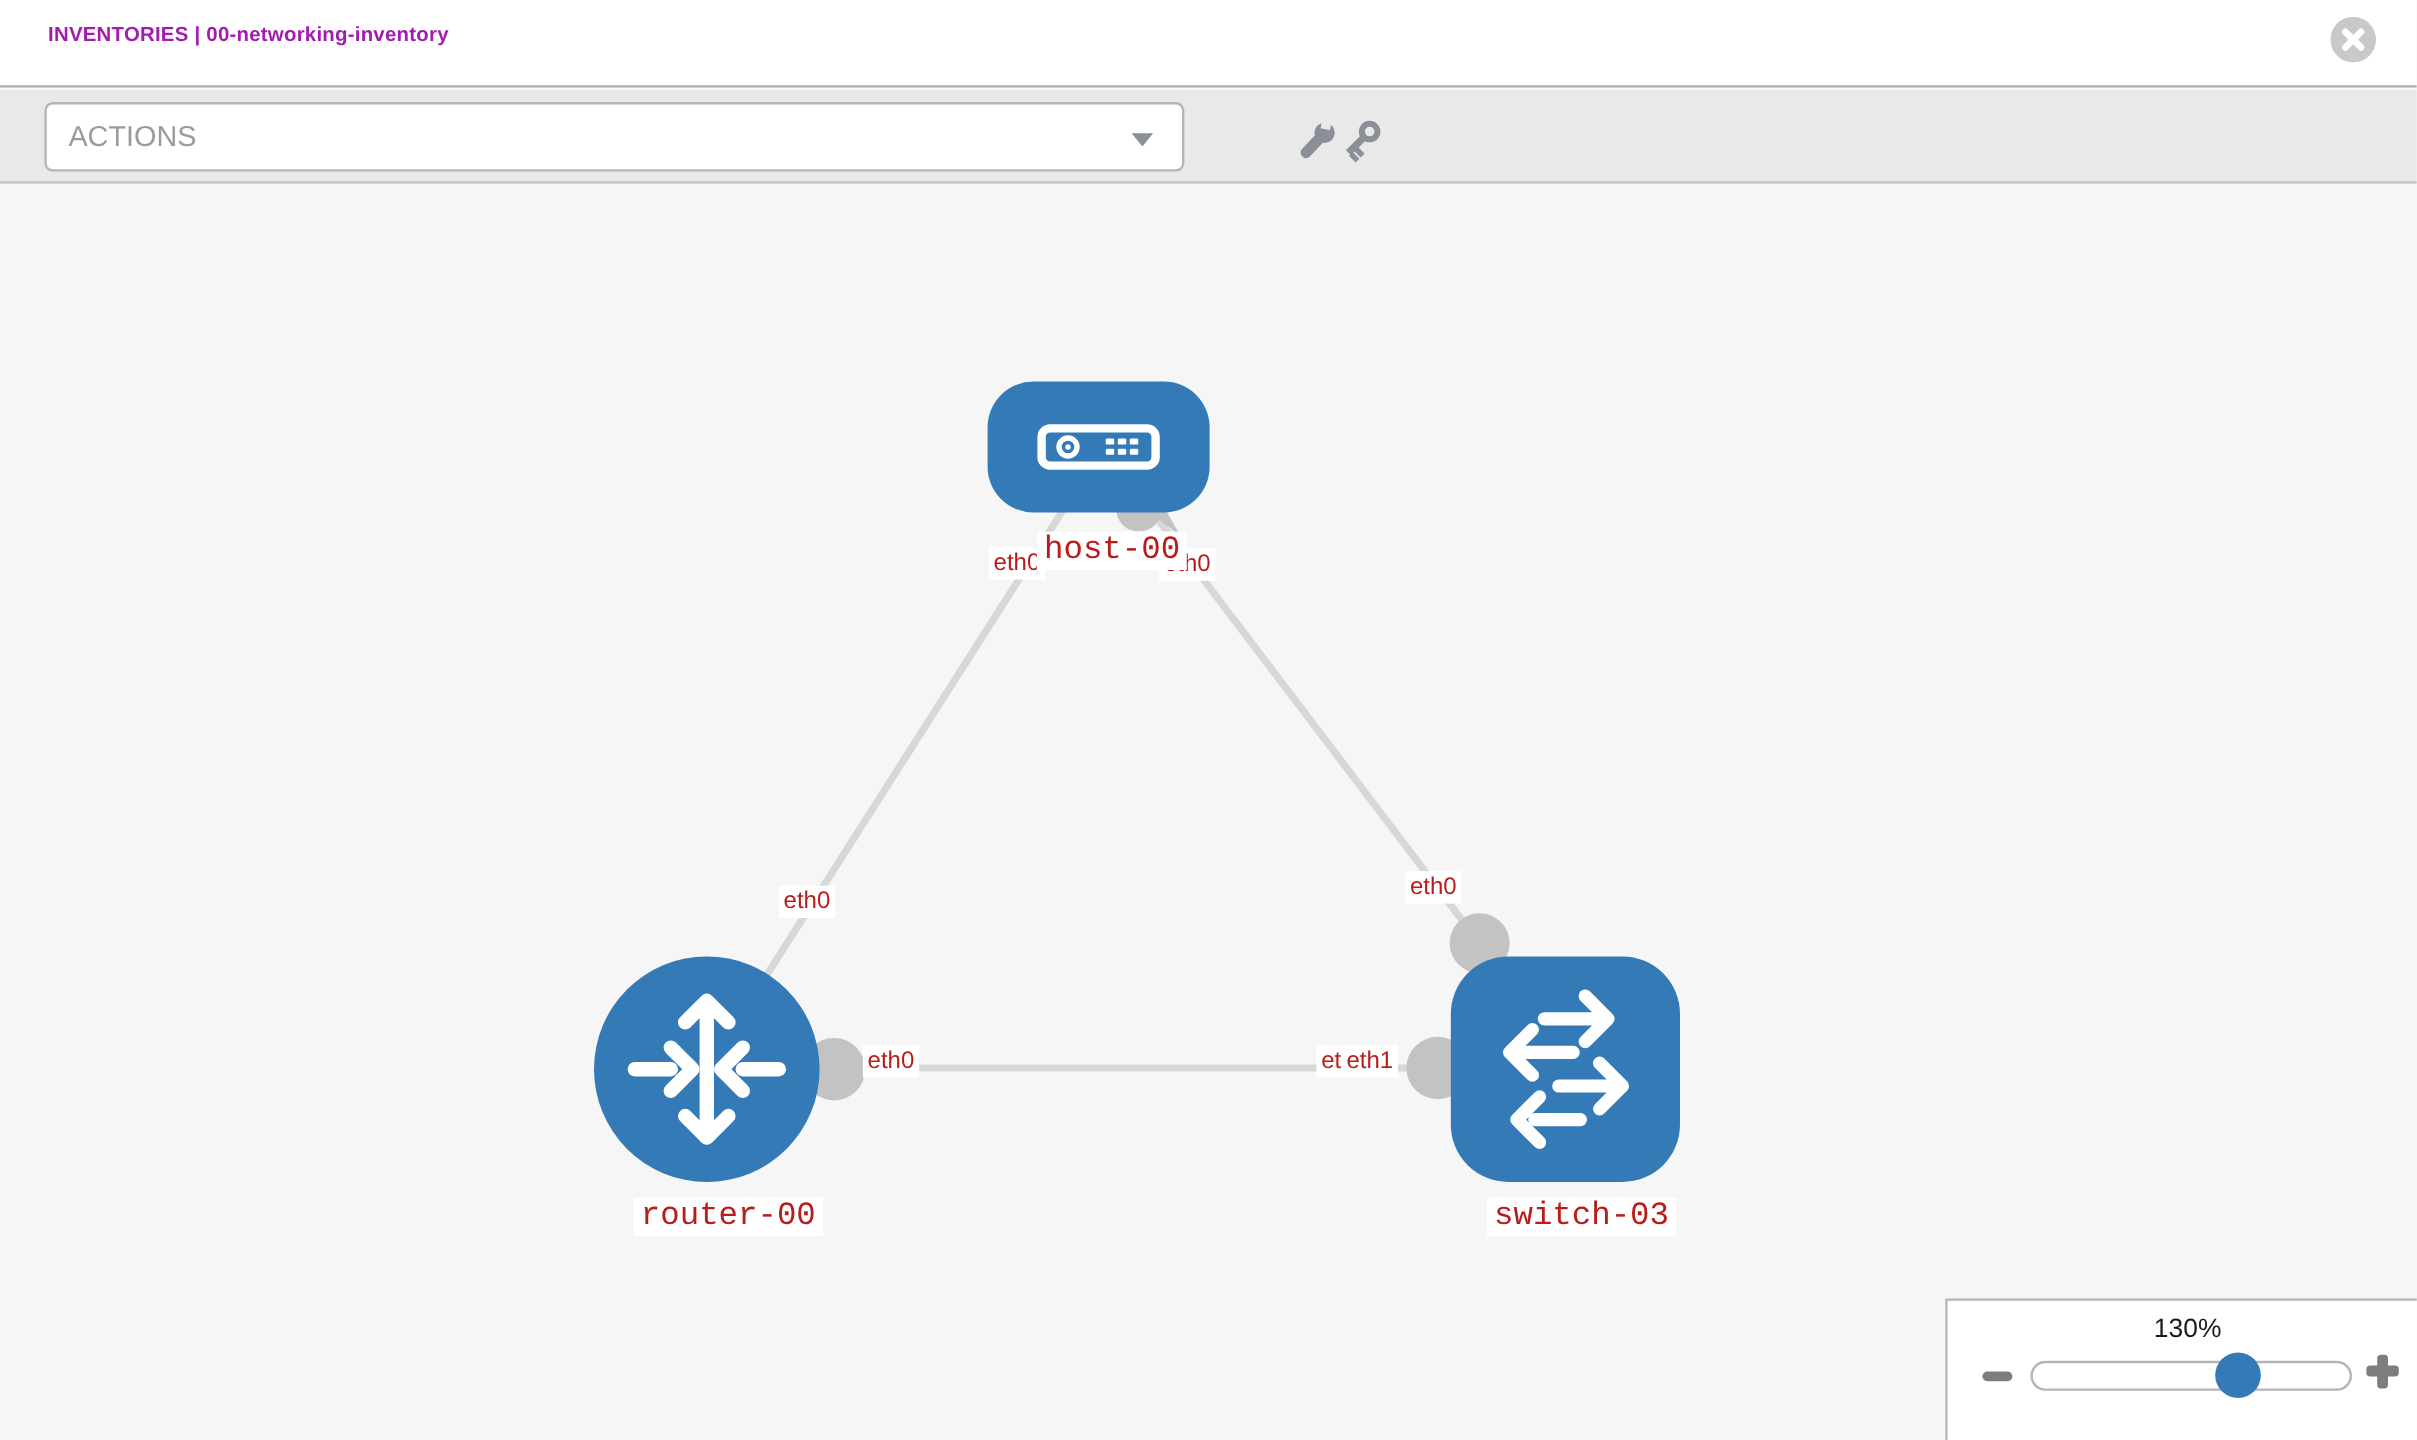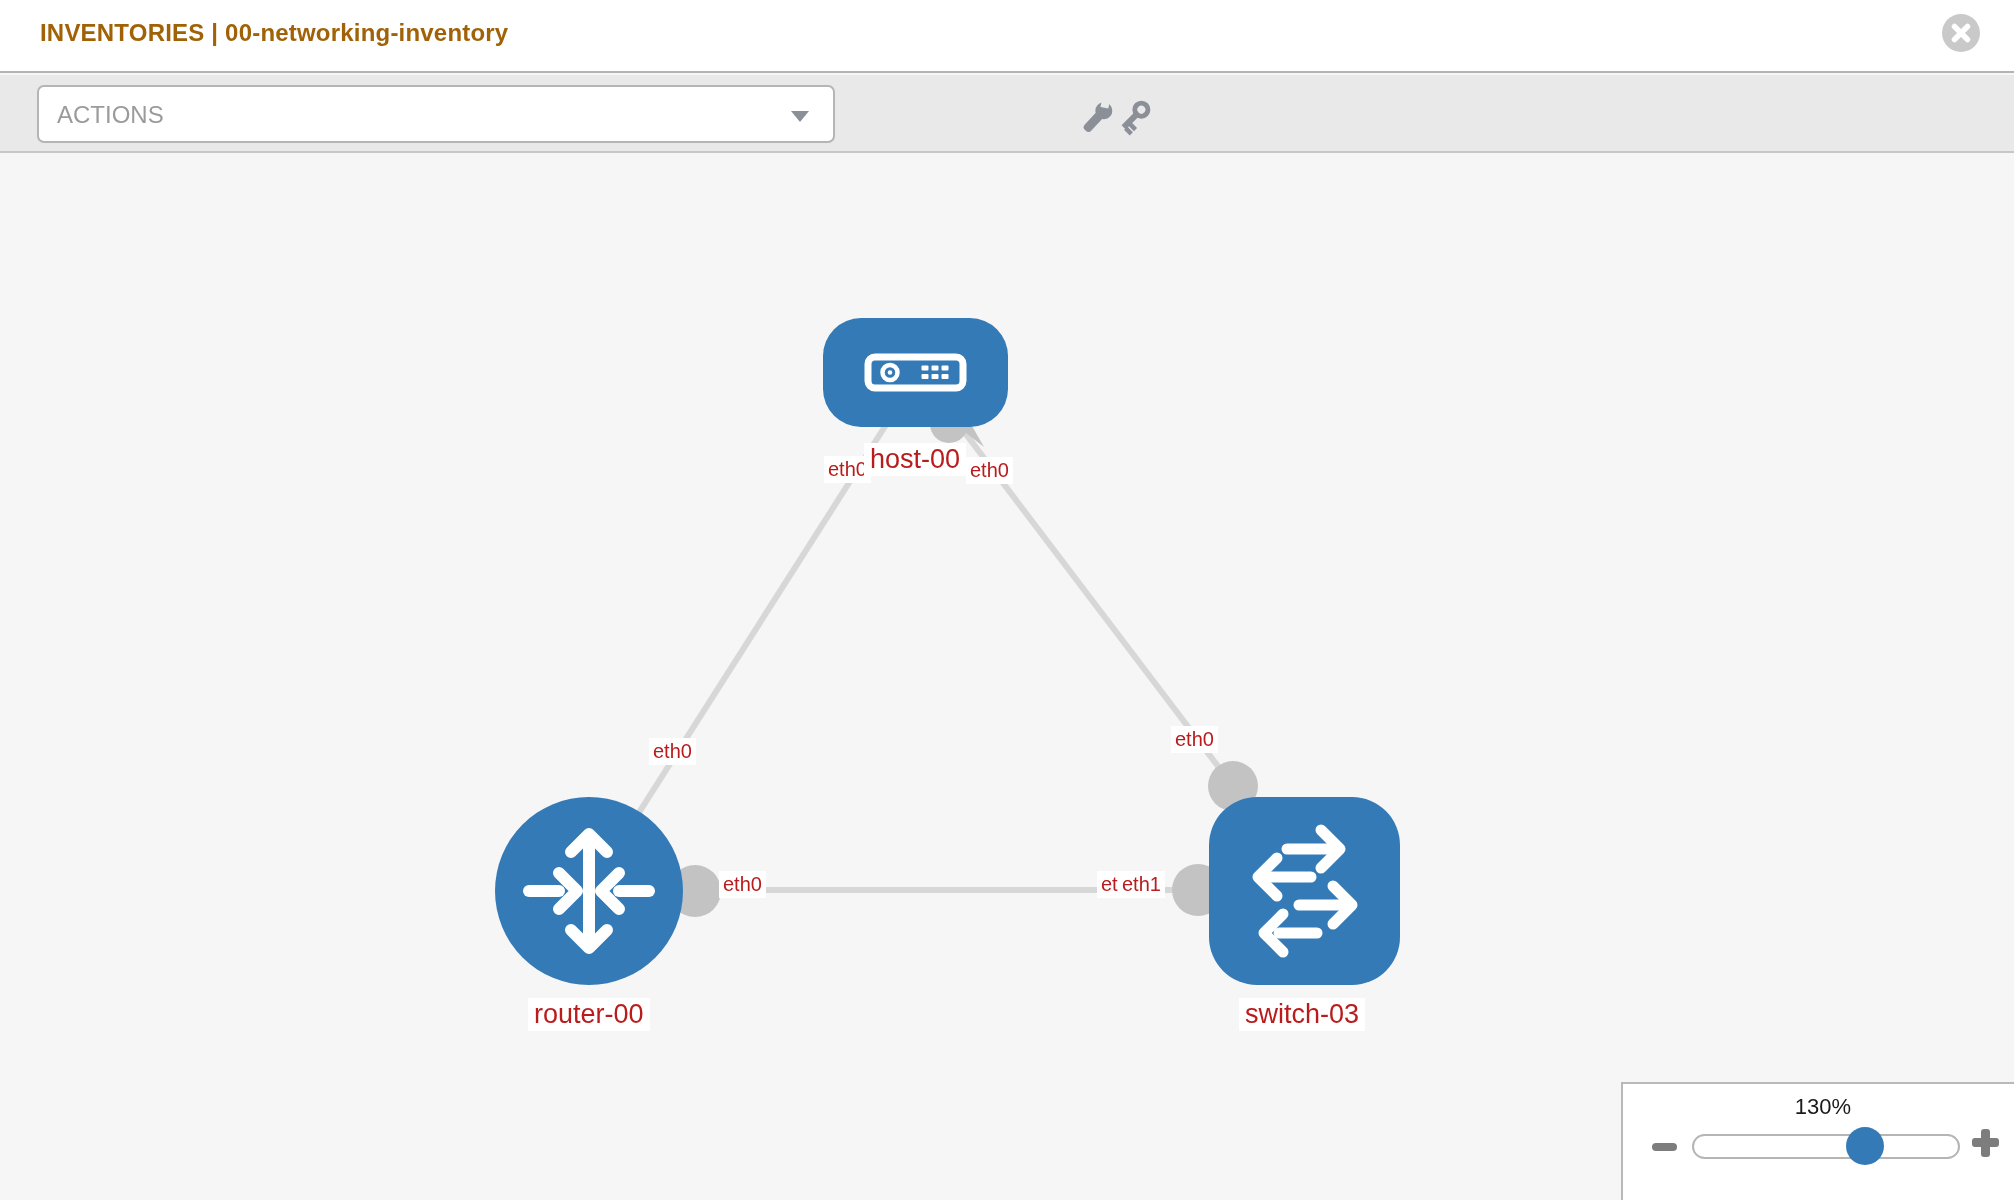--- a/index.html
+++ b/index.html
@@ -3,46 +3,46 @@
 <meta charset="utf-8">
 <style>
   * { margin:0; padding:0; box-sizing:border-box; }
   html,body { width:2014px; height:1200px; }
   body { font-family:"Liberation Sans", sans-serif; overflow:hidden; background:#f6f6f6; }
   .screen { position:relative; width:2014px; height:1200px; overflow:hidden; }
 
   
   .header { position:absolute; left:0; top:0; width:2014px; height:73px;
             background:#ffffff; border-bottom:2px solid #b3b3b3; }
-  .page-title { position:absolute; left:40px; top:19px; font-size:24px; font-weight:bold;
-                color:#a16207; letter-spacing:.2px; }
+  .page-title { position:absolute; left:40px; top:19px; font-size:17px; font-weight:bold;
+                color:#a21caf; letter-spacing:.2px; }
   .close-btn { position:absolute; left:1942px; top:14px; width:38px; height:38px; cursor:pointer; }
 
   
   .toolbar { position:absolute; left:0; top:75px; width:2014px; height:78px;
              background:#e9e9e9; border-bottom:2px solid #c7c7c7; }
-  .select-box { position:absolute; top:10px; height:58px; width:798px; background:#ffffff;
+  .select-box { position:absolute; top:10px; height:58px; width:950px; background:#ffffff;
                 border:2px solid #b5b5b5; border-radius:7px; cursor:pointer; }
   .select-actions { left:37px; }
   .select-search  { left:1182px; }
   .select-label { position:absolute; left:18px; top:14px; font-size:24px; color:#9b9b9b; }
   .caret { position:absolute; right:24px; top:24px; width:0; height:0;
            border-left:9px solid transparent; border-right:9px solid transparent;
            border-top:11px solid #8a8f98; }
   .tool-icon-btn { position:absolute; top:22px; width:40px; height:40px; cursor:pointer; }
   .btn-wrench { left:1077px; }
   .btn-key   { left:1116px; }
 
   
   .canvas { position:absolute; left:0; top:155px; width:2014px; height:1045px; background:#f6f6f6; }
   .topo-svg { position:absolute; left:0; top:-155px; width:2014px; height:1200px; }
 
   
   .graph-label { position:absolute; background:#ffffff; color:#b91c1c; white-space:nowrap; }
-  .node-label { font-size:27px; padding:1px 6px; z-index:3; }
+  .node-label { font-size:27px; padding:1px 6px; z-index:3;font-family:Liberation Mono, monospace; }
   .iface-label { font-size:20px; padding:2px 4px; z-index:2; }
   .lbl-host     { left:864px; top:443px; }
   .lbl-router   { left:528px; top:998px;text-align:center; }
   .lbl-switch   { left:1239px; top:998px; }
   .lbl-host-left   { left:824px; top:456px; }
   .lbl-host-right  { left:966px; top:457px; }
   .lbl-router-top  { left:649px; top:738px; }
   .lbl-switch-top  { left:1171px; top:726px; }
   .lbl-mid-left    { left:719px; top:871px; }
   .lbl-mid-under   { left:1097px; top:871px; z-index:2; }

